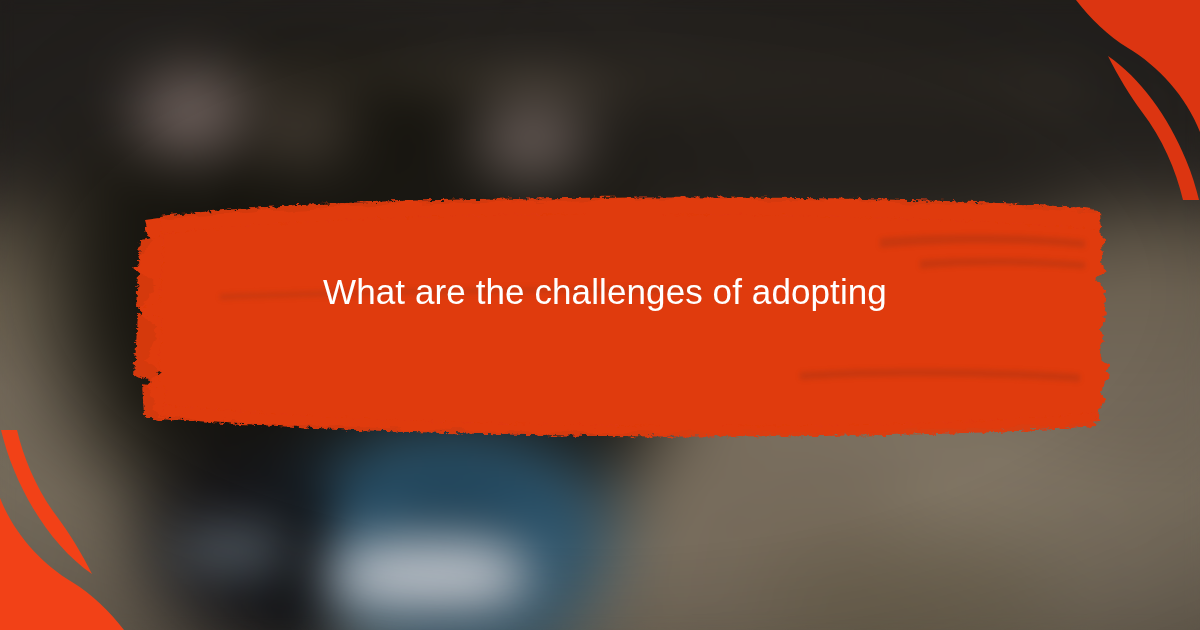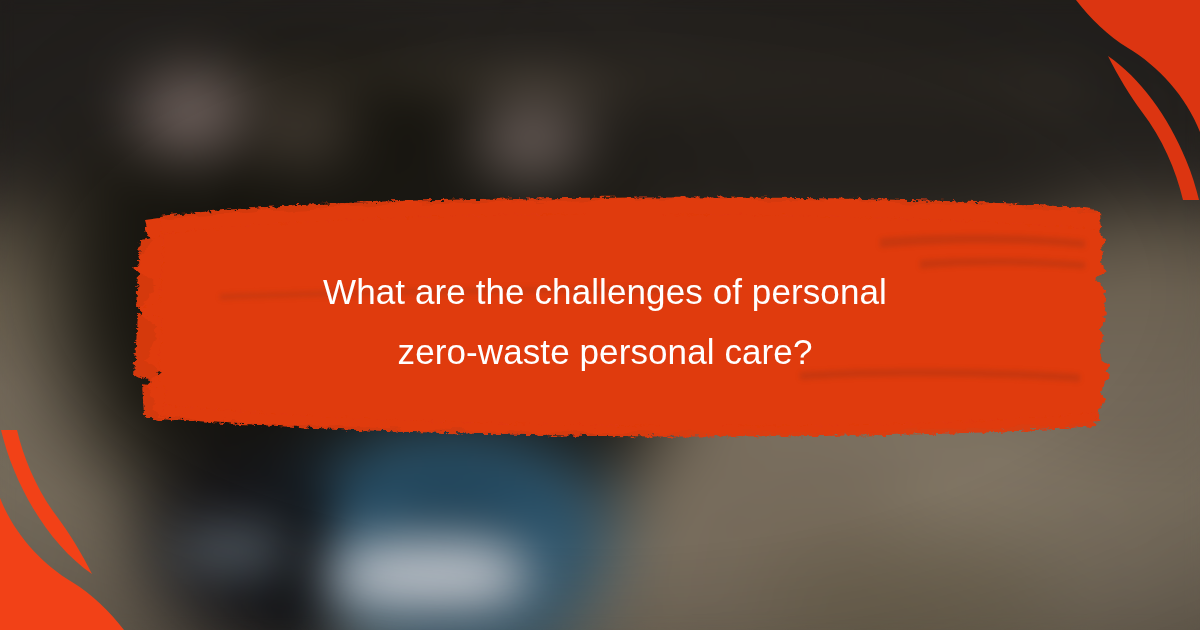--- a/index.html
+++ b/index.html
@@ -300,17 +300,16 @@
       <g filter="url(#streakBlur)" opacity=".20">
         <path d="M 780 52 C 850 46 930 48 985 54 L 985 62 C 920 56 844 56 780 62 Z" fill="#6d2a14"></path>
         <path d="M 820 74 C 880 70 940 72 985 76 L 985 83 C 930 79 874 78 820 83 Z" fill="#6d2a14"></path>
         <path d="M 700 186 C 790 180 900 182 980 188 L 980 196 C 896 190 790 188 700 194 Z" fill="#6d2a14"></path>
         <path d="M 120 108 C 260 102 430 100 600 102 L 600 108 C 430 106 262 108 120 114 Z" fill="#7a3018"></path>
       </g>
     </svg>
   </div>
 
   <div class="headline">
-    <span class="ln">What are the challenges of personal</span>
-    <span class="ln">zero-waste personal care?</span>
+    <span class="ln">What are the challenges of adopting</span>
   </div>
 
 </div>
 
 </body></html>

